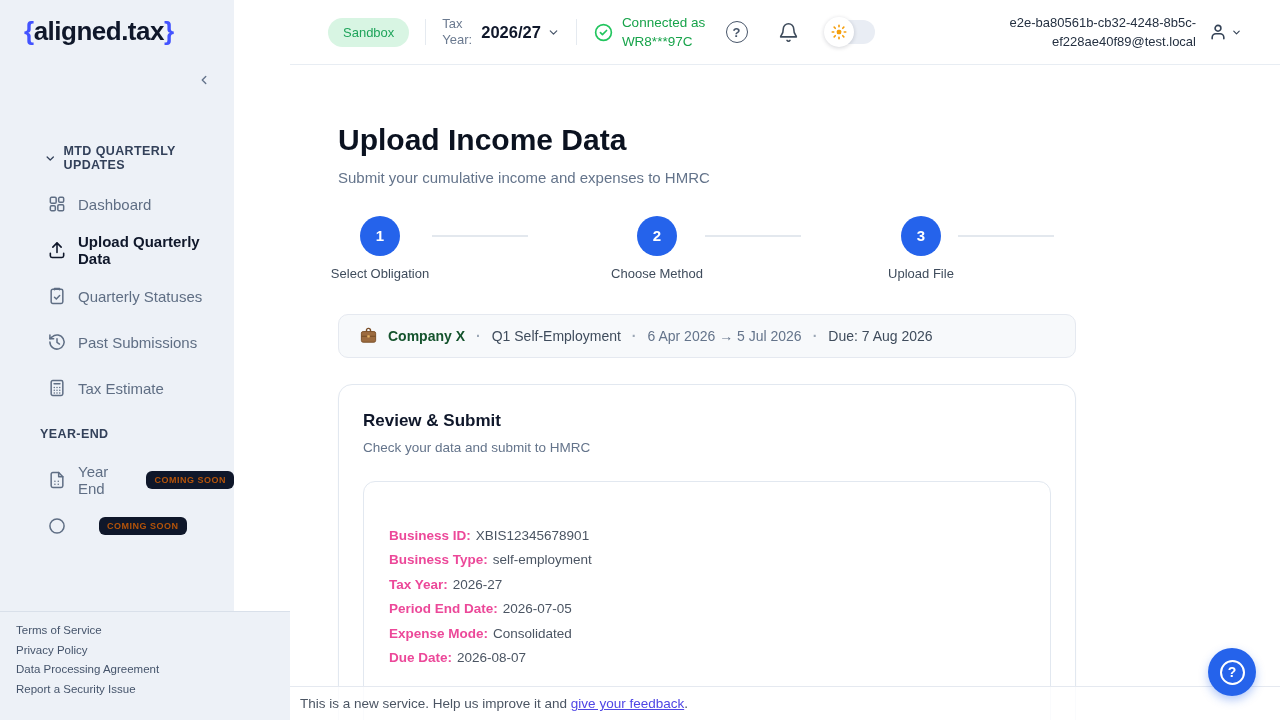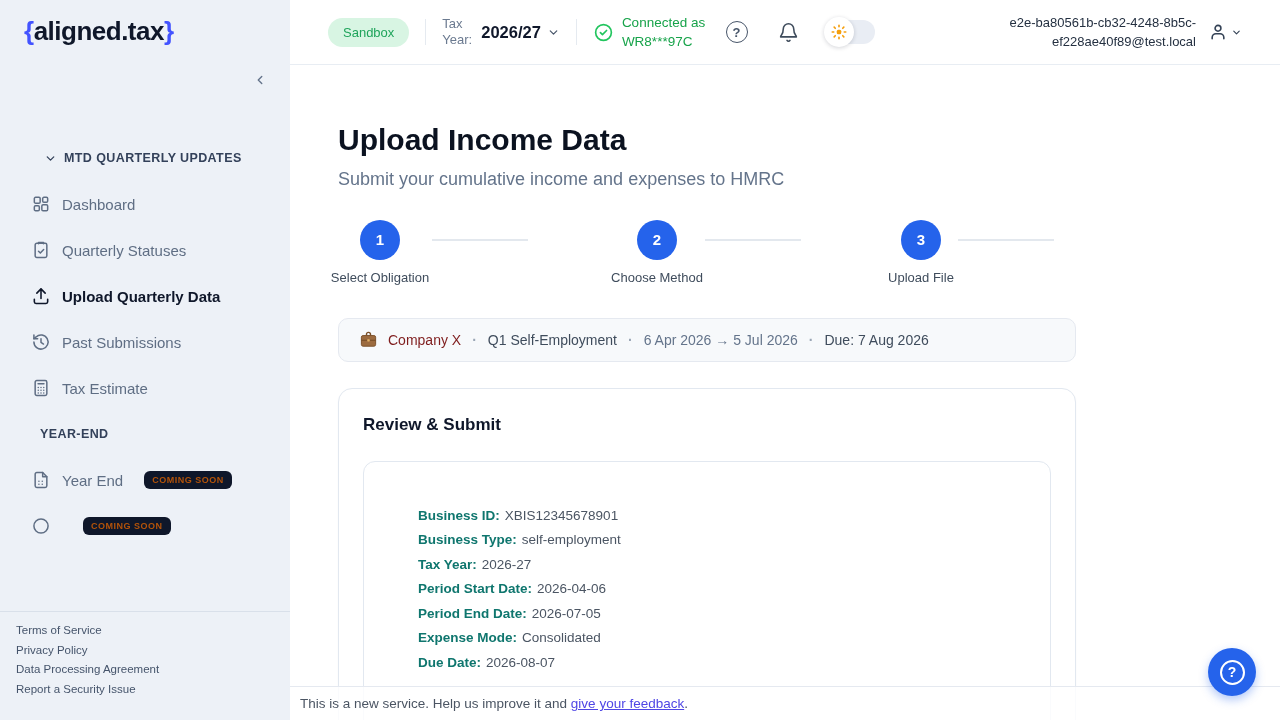--- a/index.html
+++ b/index.html
@@ -5,30 +5,30 @@
   * { box-sizing: border-box; margin: 0; padding: 0; }
   html,body { width:1280px; height:720px; }
   body {
     position: relative; overflow: hidden; background:#fff;
     font-family: "Liberation Sans", "DejaVu Sans", sans-serif;
     color:#1e293b;
   }
   svg { display:block; }
 
   
-  .sidebar { position:absolute; left:0; top:0; width:290px; height:720px; background:#edf1f7; }
+  .sidebar { position:absolute; left:0; top:0; width:234px; height:720px; background:#edf1f7; }
   .logo { position:absolute; left:24px; top:16px; font-size:26px; font-weight:700; letter-spacing:-0.5px; color:#0f172a; white-space:nowrap; }
   .logo .brace { color:#4353ff; }
   .collapse-btn { position:absolute; right:17px; top:70px; width:20px; height:20px; background:none; border:none; color:#64748b; font-size:17px; cursor:pointer; line-height:20px; }
   .nav { position:absolute; top:135px; left:0; right:0; bottom:109px; overflow:hidden; }
   .nav-row { height:46px; display:flex; align-items:center; }
   .nav-section { padding-left:44px; gap:7px; font-size:12.5px; font-weight:700; letter-spacing:0.4px; color:#33415a; }
   .nav-section.plain { padding-left:40px;text-align:center; }
   .nav-section .chev { color:#33415a; }
-  .nav-item { padding-left:31px; gap:11px; font-size:15px; color:#5f6e84; cursor:pointer; }
+  .nav-item { padding-left:47px; gap:11px; font-size:15px; color:#5f6e84; cursor:pointer; }
   .nav-item .nav-icon { width:20px; height:20px; color:#5f6e84; flex:0 0 20px; }
   .nav-item.active { color:#0f172a; font-weight:700; }
   .nav-item.active .nav-icon { color:#0f172a; }
   .badge-soon { margin-left:10px; background:#0f172a; color:#b45309; font-size:9px; font-weight:700; letter-spacing:0.5px; padding:4px 8px; border-radius:6px; white-space:nowrap; }
   .sidebar-footer { position:absolute; left:0; bottom:0; width:290px; height:109px; background:#edf1f7; border-top:1px solid #d9e0ea; padding:9px 16px 8px; }
   .sidebar-footer a { display:block; font-size:11.5px; color:#45546b; text-decoration:none; line-height:19.5px; cursor:pointer; }
 
   
   .header { position:absolute; left:290px; top:0; width:990px; height:65px; background:#fff; border-bottom:1px solid #e8edf3; display:flex; align-items:center; padding:16px 38px; }
   .pill-sandbox { background:#d8f5e3; color:#1fa45b; font-size:13px; padding:7px 15px; border-radius:999px; white-space:nowrap; }
@@ -43,42 +43,42 @@
   .help-ring { width:22px; height:22px; border:1.8px solid #475569; border-radius:50%; display:flex; align-items:center; justify-content:center; font-size:13px; font-weight:700; color:#475569; }
   .bell-btn { margin-left:30px; }
   .toggle { position:relative; width:48px; height:24px; background:#e9edf4; border-radius:12px; margin-left:28px; cursor:pointer; flex:0 0 48px; }
   .toggle-knob { position:absolute; left:-3px; top:-3px; width:30px; height:30px; background:#fff; border-radius:50%; box-shadow:0 1px 4px rgba(15,23,42,.18); display:flex; align-items:center; justify-content:center; }
   .account-email { margin-left:135px; margin-right:12px; text-align:right; font-size:13px; color:#243041; line-height:19px; white-space:nowrap; }
   .profile { display:flex; align-items:center; gap:3px; color:#334155; cursor:pointer; background:none; border:none; }
 
   
   .main { position:absolute; left:290px; top:65px; width:834px; height:655px; overflow:hidden; padding:56px 48px 0; background:#fff; }
   .page-title { font-size:30px; font-weight:700; color:#0b1220; line-height:1.25; }
-  .page-subtitle { margin-top:10px; font-size:18px; color:#64748b; }
+  .page-subtitle { margin-top:10px; font-size:15px; color:#64748b; }
 
   .stepper { position:relative; margin-top:30px; height:70px; }
   .step-circle { position:absolute; top:0; width:40px; height:40px; margin-left:-20px; border-radius:50%; background:#2563eb; color:#fff; font-size:15px; font-weight:700; display:flex; align-items:center; justify-content:center; }
   .step-label { position:absolute; top:50px; transform:translateX(-50%); white-space:nowrap; font-size:13px; color:#3f4c5c; }
   .connector { position:absolute; top:19px; height:2px; width:96px; background:#e3e8ee; }
   .p1 { left:42px; } .p2 { left:319px; } .p3 { left:583px; } .p4 { left:851px; }
   .c1 { left:94px; } .c2 { left:367px; } .c3 { left:620px; }
 
   .obligation-bar { margin-top:28px; height:44px; background:#f7f9fb; border:1px solid #e5e9f0; border-radius:10px; display:flex; align-items:center; padding:0 20px; font-size:14px; color:#3f4c5c; }
-  .obligation-bar .company { font-weight:400; color:#7f1d1d; margin-left:10px; }
+  .obligation-bar .company { font-weight:700; color:#14532d; margin-left:10px; }
   .dot-sep { color:#9aa6b5; font-weight:700; margin:0 11px; }
   .ob-dates { color:#64748b; }
 
   .review-card { margin-top:26px; height:400px; background:#fff; border:1px solid #e2e8f0; border-radius:14px; padding:26px 24px; box-shadow:0 1px 2px rgba(15,23,42,.03); }
   .review-title { font-size:17px; font-weight:700; color:#0f172a; }
   .review-subtitle { margin-top:9px; font-size:13.5px; color:#64748b; }
   .summary-card { margin-top:26px; border:1px solid #e2e8f0; border-radius:12px; padding:24px 25px; height:300px; }
   .summary-title { font-size:15.5px; font-weight:700; color:#0f172a; }
   .summary-fields { margin-top:18px; }
   .field-row { font-size:13.5px; line-height:24.5px; color:#4b5563; }
-  .field-row .f-label { font-weight:700; color:#0f766e; margin-right:5px;margin-left:29px; }
+  .field-row .f-label { font-weight:700; color:#ec4899; margin-right:5px; }
 
   
   .feedback-banner { position:absolute; left:290px; right:0; bottom:0; height:34px; background:rgba(255,255,255,.82); border-top:1px solid #e5e9f0; display:flex; align-items:center; padding-left:10px; font-size:13.5px; color:#4b5563; z-index:20; }
   .feedback-banner a { color:#4f46e5; text-decoration:underline; cursor:pointer; }
 
   
   .help-fab { position:absolute; left:1208px; top:648px; width:48px; height:48px; border-radius:50%; background:#2563eb; border:none; cursor:pointer; display:flex; align-items:center; justify-content:center; z-index:30; box-shadow:0 4px 10px rgba(37,99,235,.35); }
   .help-fab .ring { width:25px; height:25px; border:2px solid #fff; border-radius:50%; display:flex; align-items:center; justify-content:center; color:#fff; font-size:14px; font-weight:700; }
 </style>
 </head>
@@ -104,36 +104,36 @@
       <svg class="nav-icon" viewBox="0 0 24 24" fill="none" stroke="currentColor" stroke-width="1.8" stroke-linecap="round" stroke-linejoin="round">
           <rect x="4" y="4" width="7" height="7" rx="1.5"></rect>
           <rect x="14" y="4" width="6" height="6" rx="1.5"></rect>
           <rect x="4" y="14" width="6" height="6" rx="1.5"></rect>
           <rect x="13" y="13" width="7" height="7" rx="1.5"></rect>
         </svg>
       <span>Dashboard</span>
     </div>
 
 
-    <div class="nav-row nav-item">
-      <svg class="nav-icon" viewBox="0 0 24 24" fill="none" stroke="currentColor" stroke-width="1.8" stroke-linecap="round" stroke-linejoin="round">
-          <rect x="5" y="4" width="14" height="17" rx="2"></rect>
-          <path d="M9 4.5V3h6v1.5"></path>
-          <path d="m9 13.5 2.2 2.2 4-4.2"></path>
-        </svg>
-      <span>Quarterly Statuses</span>
-    </div>
-
     <div class="nav-row nav-item active">
       <svg class="nav-icon" viewBox="0 0 24 24" fill="none" stroke="currentColor" stroke-width="1.9" stroke-linecap="round" stroke-linejoin="round">
           <path d="M4 16v3a2 2 0 0 0 2 2h12a2 2 0 0 0 2-2v-3"></path>
           <path d="M12 15V4"></path>
           <path d="m7 8.5 5-5 5 5"></path>
         </svg>
       <span>Upload Quarterly Data</span>
+    </div>
+
+    <div class="nav-row nav-item">
+      <svg class="nav-icon" viewBox="0 0 24 24" fill="none" stroke="currentColor" stroke-width="1.8" stroke-linecap="round" stroke-linejoin="round">
+          <rect x="5" y="4" width="14" height="17" rx="2"></rect>
+          <path d="M9 4.5V3h6v1.5"></path>
+          <path d="m9 13.5 2.2 2.2 4-4.2"></path>
+        </svg>
+      <span>Quarterly Statuses</span>
     </div>
 
     <div class="nav-row nav-item">
       <svg class="nav-icon" viewBox="0 0 24 24" fill="none" stroke="currentColor" stroke-width="1.8" stroke-linecap="round" stroke-linejoin="round">
           <path d="M3.5 12a8.5 8.5 0 1 0 2.6-6.1L3.5 8"></path>
           <path d="M3.5 3.5V8H8"></path>
           <path d="M12 8v4.5l3 2"></path>
         </svg>
       <span>Past Submissions</span>
     </div>
@@ -270,27 +270,27 @@
     <span class="dot-sep">·</span>
     <span>Q1 Self-Employment</span>
     <span class="dot-sep">·</span>
     <span class="ob-dates">6 Apr 2026 → 5 Jul 2026</span>
     <span class="dot-sep">·</span>
     <span>Due: 7 Aug 2026</span>
   </div>
 
   <section class="review-card">
     <h2 class="review-title">Review &amp; Submit</h2>
+    <p class="review-subtitle">Check your data and submit to HMRC</p>
 
     <div class="summary-card">
       <div class="summary-fields">
         <div class="field-row"><span class="f-label">Business ID:</span><span>XBIS12345678901</span></div>
         <div class="field-row"><span class="f-label">Business Type:</span><span>self-employment</span></div>
         <div class="field-row"><span class="f-label">Tax Year:</span><span>2026-27</span></div>
-        <div class="field-row"><span class="f-label">Period Start Date:</span><span>2026-04-06</span></div>
         <div class="field-row"><span class="f-label">Period End Date:</span><span>2026-07-05</span></div>
         <div class="field-row"><span class="f-label">Expense Mode:</span><span>Consolidated</span></div>
         <div class="field-row"><span class="f-label">Due Date:</span><span>2026-08-07</span></div>
       </div>
     </div>
   </section>
 </main>
 
 <div class="feedback-banner">
   <span><span>This is a new service. Help us improve it and </span><a>give your feedback</a><span>.</span></span>

